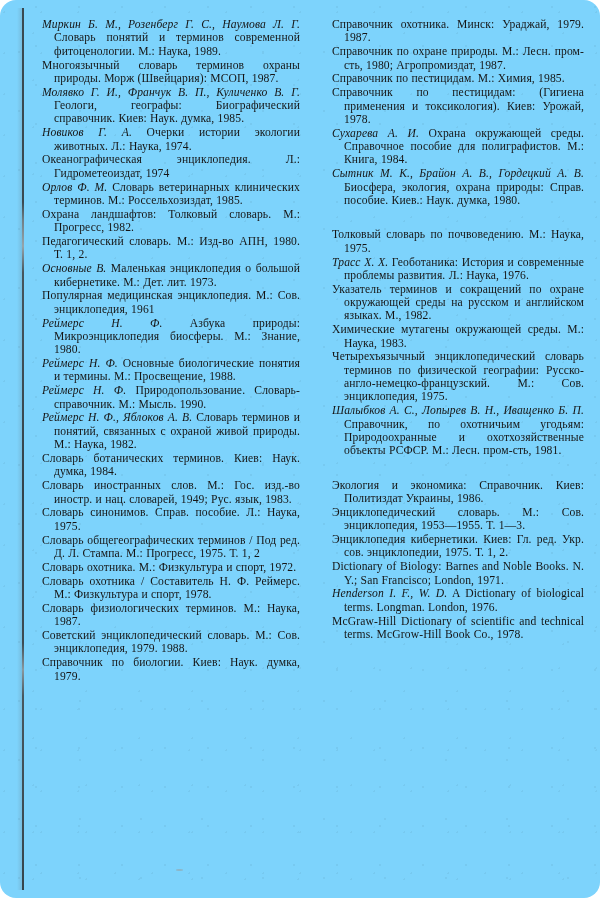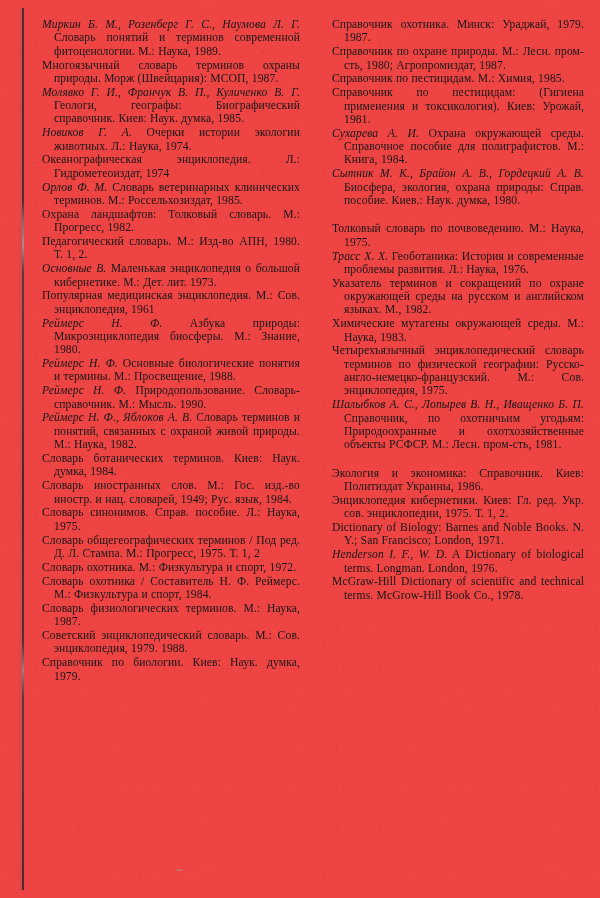--- a/index.html
+++ b/index.html
@@ -14,21 +14,22 @@
     overflow: hidden;
     font-family: "Liberation Serif", "DejaVu Serif", serif;
     color: #161616;
     position: relative;
   }
 
   
   #page {
     position: absolute;
     inset: 0;
-    background: #ef4444;
+    background: #7dd3fc;
+    border-radius: 16px;
   }
 
   
   .scan-edge {
     position: absolute;
     left: 22px;
     top: 8px;
     width: 2px;
     height: 882px;
     background: linear-gradient(to bottom,
@@ -82,21 +83,21 @@
     text-indent: -12px;
     padding-left: 12px;
     text-align: justify;
     text-justify: inter-word;
     font-size: 11.6px;
     line-height: 13.35px;
     letter-spacing: .01em;
     word-spacing: .02em;
     -webkit-font-smoothing: none;
   }
-  .entry.gap-before { margin-top: 15px; }
+  .entry.gap-before { margin-top: 21px; }
   .entry .au {
     font-style: italic;
   }
 
   
   .grain {
     position: absolute;
     inset: 0;
     pointer-events: none;
     opacity: .045;
@@ -130,44 +131,45 @@
         <p class="entry"><span class="au">Орлов Ф. М.</span><span> Словарь ветеринарных клинических терминов. М.: Россельхозиздат, 1985.</span></p>
         <p class="entry"><span>Охрана ландшафтов: Толковый словарь. М.: Прогресс, 1982.</span></p>
         <p class="entry"><span>Педагогический словарь. М.: Изд-во АПН, 1980. Т. 1, 2.</span></p>
         <p class="entry"><span class="au">Основные В.</span><span> Маленькая энциклопедия о большой кибернетике. М.: Дет. лит. 1973.</span></p>
         <p class="entry"><span>Популярная медицинская энциклопедия. М.: Сов. энциклопедия, 1961</span></p>
         <p class="entry"><span class="au">Реймерс Н. Ф.</span><span> Азбука природы: Микроэнциклопедия биосферы. М.: Знание, 1980.</span></p>
         <p class="entry"><span class="au">Реймерс Н. Ф.</span><span> Основные биологические понятия и термины. М.: Просвещение, 1988.</span></p>
         <p class="entry"><span class="au">Реймерс Н. Ф.</span><span> Природопользование. Словарь-справочник. М.: Мысль. 1990.</span></p>
         <p class="entry"><span class="au">Реймерс Н. Ф., Яблоков А. В.</span><span> Словарь терминов и понятий, связанных с охраной живой природы. М.: Наука, 1982.</span></p>
         <p class="entry"><span>Словарь ботанических терминов. Киев: Наук. думка, 1984.</span></p>
-        <p class="entry"><span>Словарь иностранных слов. М.: Гос. изд.-во иностр. и нац. словарей, 1949; Рус. язык, 1984.</span></p>
+        <p class="entry"><span>Словарь иностранных слов. М.: Гос. изд.-во иностр. и нац. словарей, 1949; Рус. язык, 1983.</span></p>
         <p class="entry"><span>Словарь синонимов. Справ. пособие. Л.: Наука, 1975.</span></p>
         <p class="entry"><span>Словарь общегеографических терминов / Под ред. Д. Л. Стампа. М.: Прогресс, 1975. Т. 1, 2</span></p>
         <p class="entry"><span>Словарь охотника. М.: Физкультура и спорт, 1972.</span></p>
-        <p class="entry"><span>Словарь охотника / Составитель Н. Ф. Реймерс. М.: Физкультура и спорт, 1984.</span></p>
+        <p class="entry"><span>Словарь охотника / Составитель Н. Ф. Реймерс. М.: Физкультура и спорт, 1978.</span></p>
         <p class="entry"><span>Словарь физиологических терминов. М.: Наука, 1987.</span></p>
         <p class="entry"><span>Советский энциклопедический словарь. М.: Сов. энциклопедия, 1979. 1988.</span></p>
         <p class="entry"><span>Справочник по биологии. Киев: Наук. думка, 1979.</span></p>
       </div>
 
     <div class="column right">
         <p class="entry"><span>Справочник охотника. Минск: Ураджай, 1979. 1987.</span></p>
         <p class="entry"><span>Справочник по охране природы. М.: Лесн. пром-сть, 1980; Агропромиздат, 1987.</span></p>
         <p class="entry"><span>Справочник по пестицидам. М.: Химия, 1985.</span></p>
-        <p class="entry"><span>Справочник по пестицидам: (Гигиена применения и токсикология). Киев: Урожай, 1981.</span></p>
+        <p class="entry"><span>Справочник по пестицидам: (Гигиена применения и токсикология). Киев: Урожай, 1978.</span></p>
         <p class="entry"><span class="au">Сухарева А. И.</span><span> Охрана окружающей среды. Справочное пособие для полиграфистов. М.: Книга, 1984.</span></p>
         <p class="entry"><span class="au">Сытник М. К., Брайон А. В., Гордецкий А. В.</span><span> Биосфера, экология, охрана природы: Справ. пособие. Киев.: Наук. думка, 1980.</span></p>
         <p class="entry gap-before"><span>Толковый словарь по почвоведению. М.: Наука, 1975.</span></p>
         <p class="entry"><span class="au">Трасс X. X.</span><span> Геоботаника: История и современные проблемы развития. Л.: Наука, 1976.</span></p>
         <p class="entry"><span>Указатель терминов и сокращений по охране окружающей среды на русском и английском языках. М., 1982.</span></p>
         <p class="entry"><span>Химические мутагены окружающей среды. М.: Наука, 1983.</span></p>
         <p class="entry"><span>Четырехъязычный энциклопедический словарь терминов по физической географии: Русско-англо-немецко-французский. М.: Сов. энциклопедия, 1975.</span></p>
         <p class="entry"><span class="au">Шалыбков А. С., Лопырев В. Н., Иващенко Б. П.</span><span> Справочник, по охотничьим угодьям: Природоохранные и охотхозяйственные объекты РСФСР. М.: Лесн. пром-сть, 1981.</span></p>
         <p class="entry gap-before"><span>Экология и экономика: Справочник. Киев: Политиздат Украины, 1986.</span></p>
+        <p class="entry"><span>Энциклопедический словарь. М.: Сов. энциклопедия, 1953—1955. Т. 1—3.</span></p>
         <p class="entry"><span>Энциклопедия кибернетики. Киев: Гл. ред. Укр. сов. энциклопедии, 1975. Т. 1, 2.</span></p>
         <p class="entry"><span>Dictionary of Biology: Barnes and Noble Books. N. Y.; San Francisco; London, 1971.</span></p>
         <p class="entry"><span class="au">Henderson I. F., W. D.</span><span> A Dictionary of biological terms. Longman. London, 1976.</span></p>
         <p class="entry"><span>McGraw-Hill Dictionary of scientific and technical terms. McGrow-Hill Book Co., 1978.</span></p>
       </div>
 
   </div>
 
   <div class="grain"></div>
 </div>

